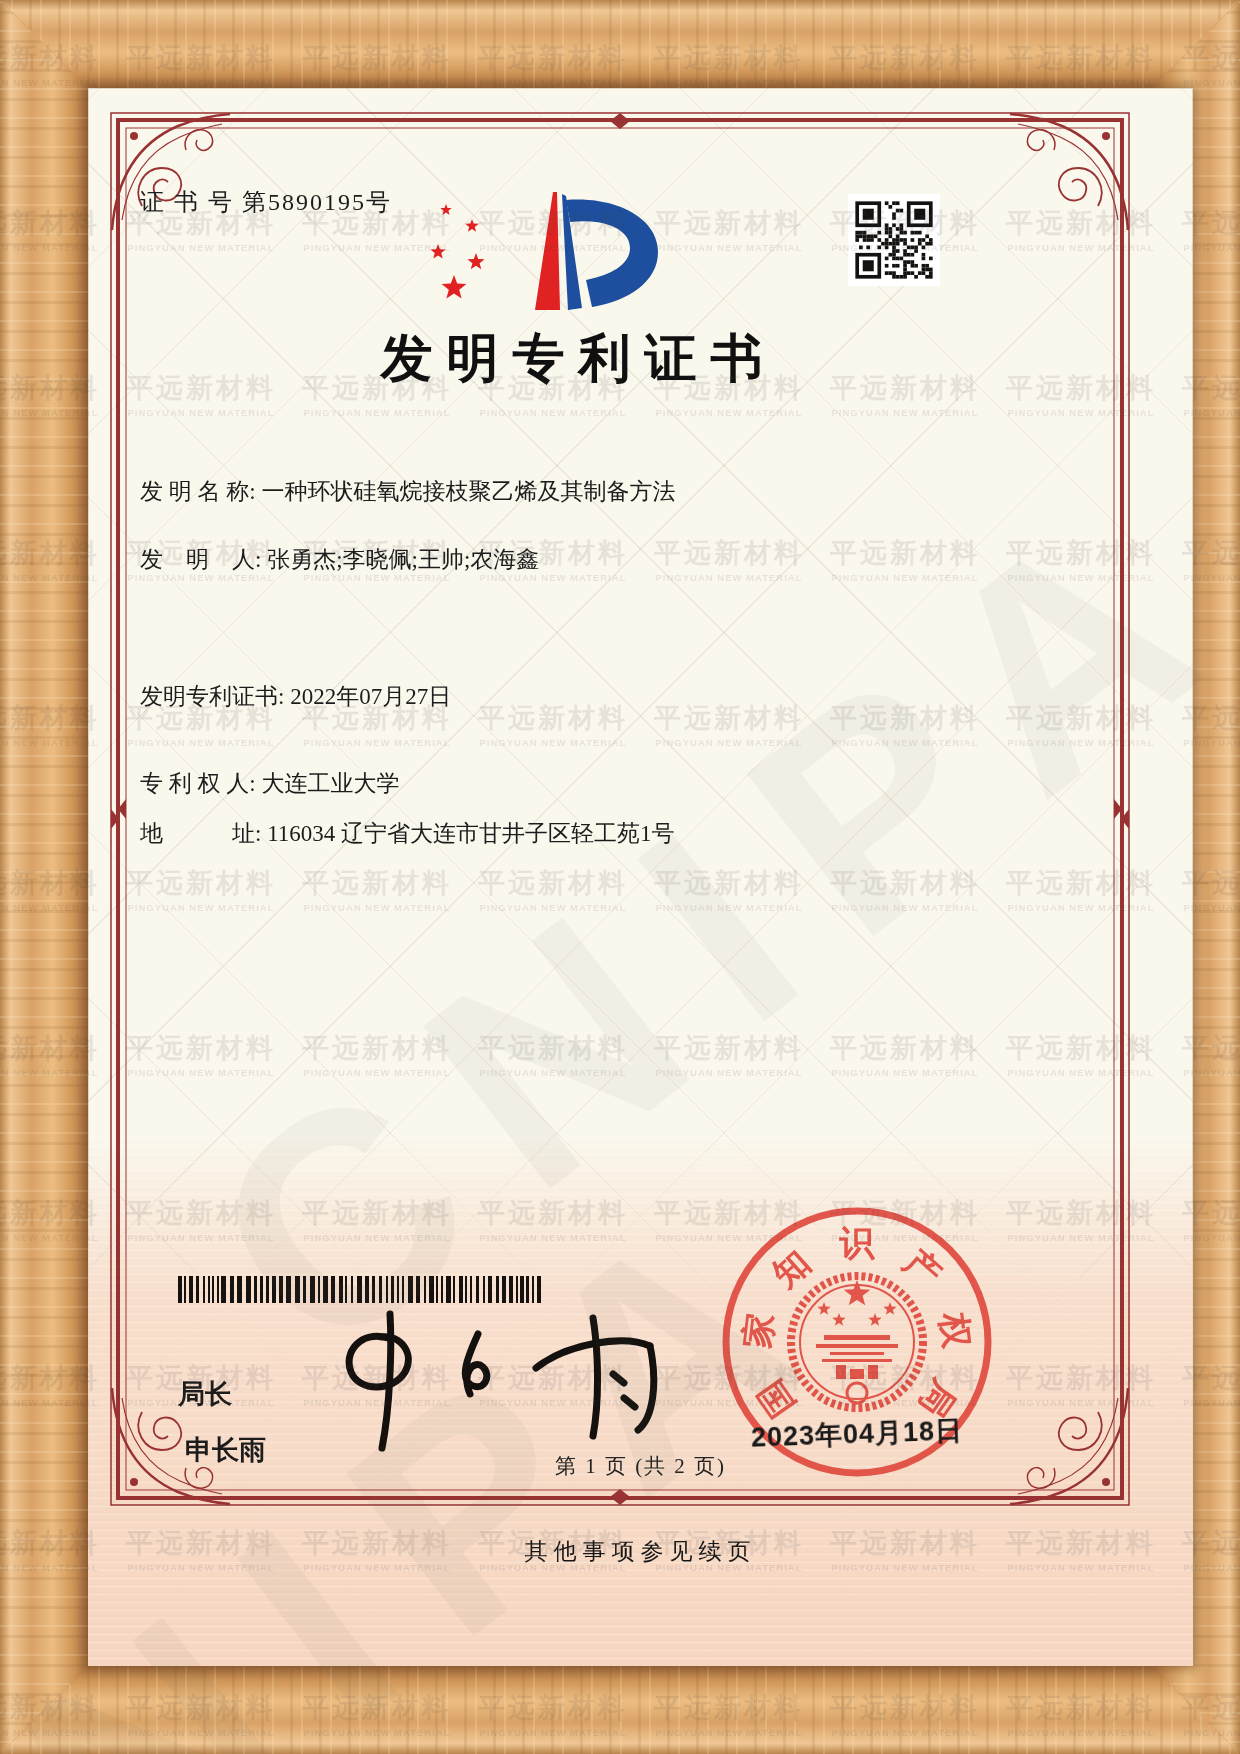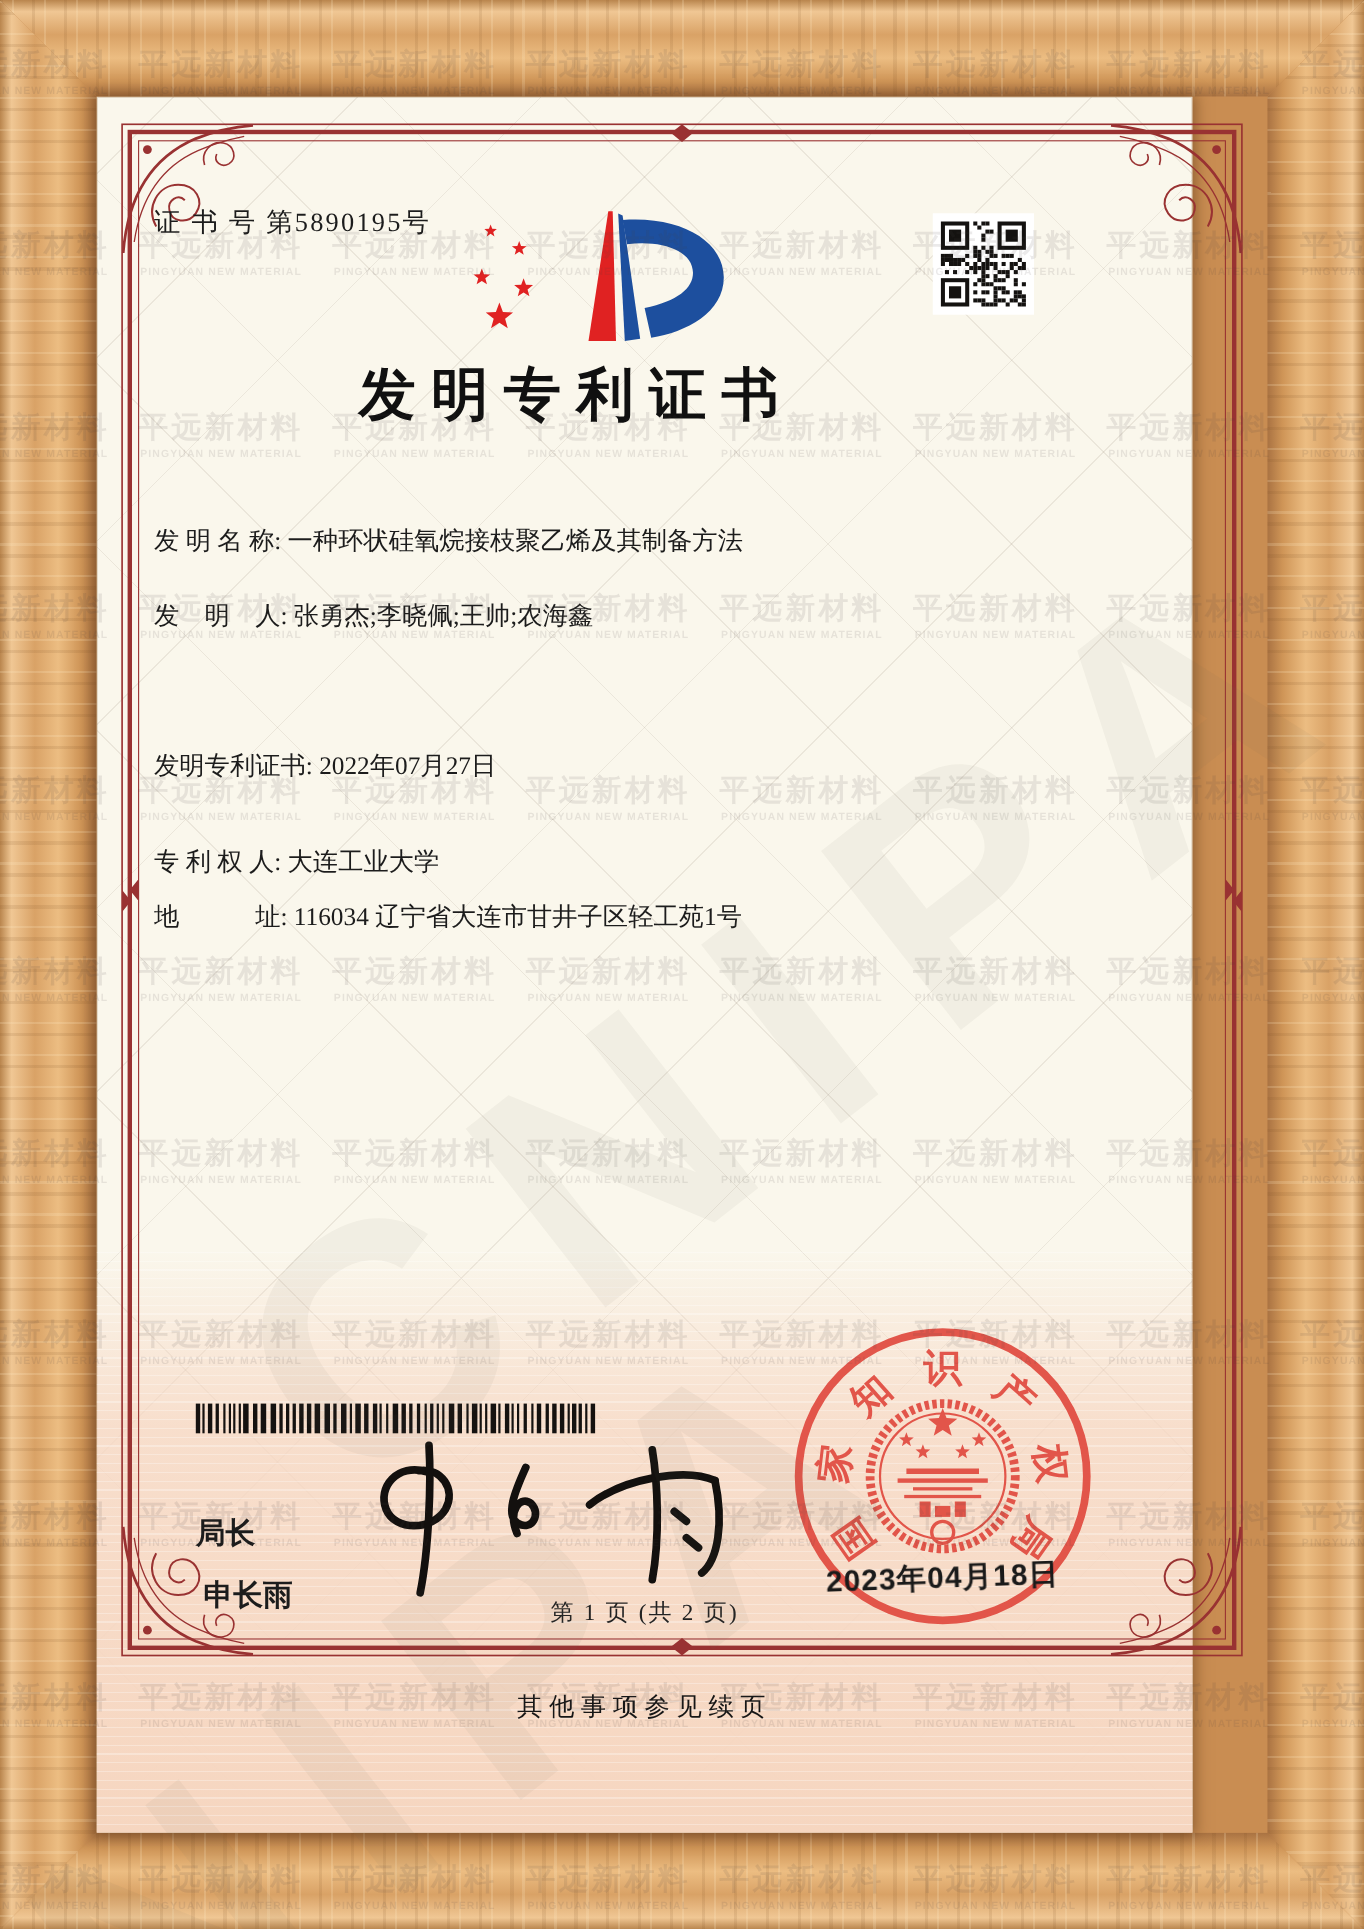--- a/index.html
+++ b/index.html
@@ -20,21 +20,21 @@
      background:linear-gradient(180deg,#b9854d 0,#f0c794 12%,#d9a266 36%,#ecbd82 60%,#cf9557 84%,#a97242 100%);}
   .wood.h::after{background:repeating-linear-gradient(90deg,rgba(121,77,34,.12) 0 3px,transparent 3px 11px,rgba(255,236,200,.20) 11px 13px,transparent 13px 29px);}
   .wood.top{top:0;clip-path:polygon(0 0,100% 0,calc(100% - 88px) 100%,88px 100%);}
   .wood.bottom{bottom:0;transform:scaleY(-1);clip-path:polygon(0 0,100% 0,calc(100% - 88px) 100%,88px 100%);}
   .wood.v{top:0;width:88px;height:1754px;
      background:linear-gradient(90deg,#b9854d 0,#f0c794 12%,#d9a266 36%,#ecbd82 60%,#cf9557 84%,#a97242 100%);}
   .wood.v::after{background:repeating-linear-gradient(0deg,rgba(121,77,34,.12) 0 3px,transparent 3px 11px,rgba(255,236,200,.20) 11px 13px,transparent 13px 29px);}
   .wood.left{left:0;clip-path:polygon(0 0,100% 88px,100% calc(100% - 88px),0 100%);}
   .wood.right{right:0;transform:scaleX(-1);clip-path:polygon(0 0,100% 88px,100% calc(100% - 88px),0 100%);}
   
-  .paper{position:absolute;left:88px;top:88px;width:996px;height:1578px;z-index:8;background:var(--paper);
+  .paper{position:absolute;left:88px;top:88px;width:1105px;height:1578px;z-index:8;background:var(--paper);
      box-shadow:0 0 12px 3px rgba(100,60,25,.55), inset 0 0 0 1px rgba(150,110,70,.25);
      background-image:
        repeating-linear-gradient(45deg, rgba(150,135,118,.15) 0 1px, transparent 1px 118px),
        repeating-linear-gradient(-45deg, rgba(150,135,118,.15) 0 1px, transparent 1px 118px);}
   .tint{position:absolute;left:0;right:0;top:1050px;height:528px;pointer-events:none;
      background:linear-gradient(180deg, rgba(247,216,196,0) 0, rgba(247,216,196,.8) 30%, #f6d6c0 100%);}
   .tint::after{content:"";position:absolute;inset:0;
      background:repeating-linear-gradient(180deg, rgba(255,255,255,.55) 0 1px, rgba(255,255,255,0) 1px 8px);opacity:.55;}
   .border-svg{position:absolute;left:20px;top:22px;width:1024px;height:1398px;z-index:2;}
   

